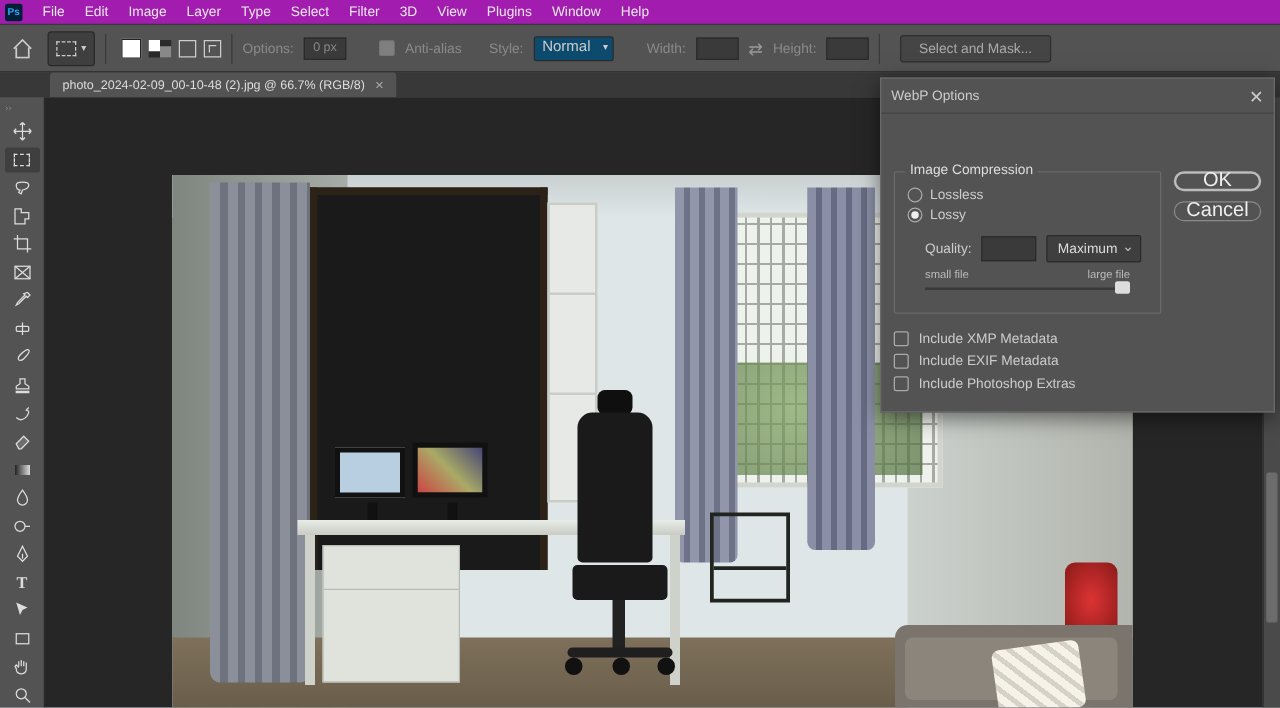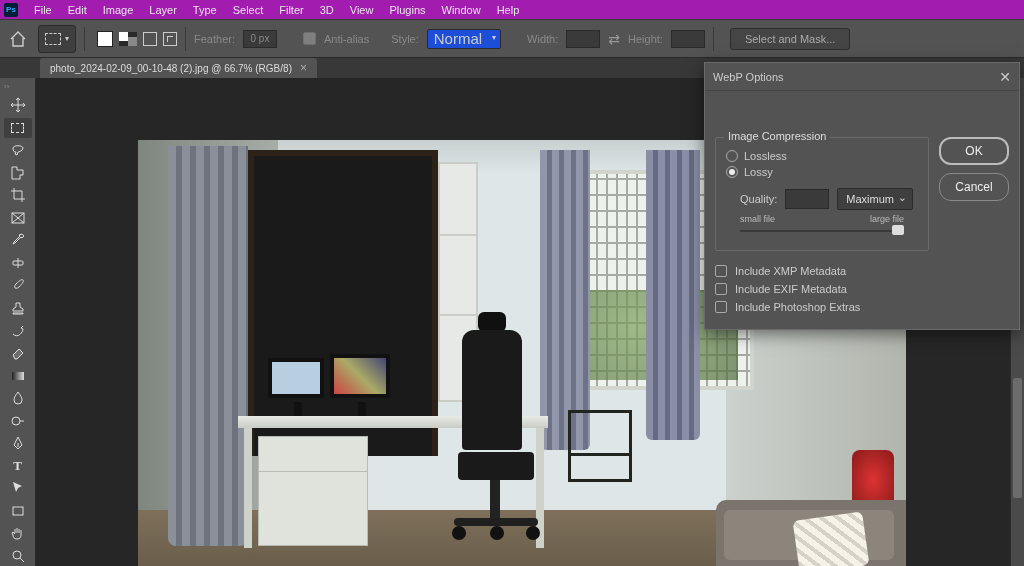--- a/index.html
+++ b/index.html
@@ -22,21 +22,21 @@
 .swa { background: #fff; }
 .swb { width: 18px; height: 14px; background: #2a2a2a; position: relative; }
 .swb::before, .swb::after { content:''; position:absolute; width:9px; height:9px; }
 .swb::before { top:0; left:0; background:#fff; }
 .swb::after { bottom:0; right:0; background:#888; }
 .swc { width:14px; height:14px; border:1px solid #ccc; }
 .swd { width:14px; height:14px; border:1px solid #ccc; position:relative; }
 .swd::after { content:''; position:absolute; inset:3px; border-top:1px solid #ccc; border-left:1px solid #ccc; }
 .opt-label { color: #8a8a8a; }
 .opt-input { width: 34px; height: 18px; background: #3a3a3a; border: 1px solid #2a2a2a; color: #888; text-align: center; font-size: 10px; }
-.opt-select { height: 20px; background: #1d4ed8; border: 1px solid #2a2a2a; color: #ccc; padding: 0 18px 0 6px; font-size: 15px; position: relative; border-radius: 2px; }
+.opt-select { height: 20px; background: #0c4a6e; border: 1px solid #2a2a2a; color: #ccc; padding: 0 18px 0 6px; font-size: 12px; position: relative; border-radius: 2px; }
 .opt-select::after { content: '▾'; position: absolute; right: 4px; top: 3px; font-size: 8px; }
 .swap-arrows { color:#999; font-size:14px; }
 .mask-btn { height: 22px; background: #454545; border: 1px solid #2e2e2e; border-radius: 3px; padding: 0 14px; color: #aaa; display:flex; align-items:center; cursor:pointer; margin-left: 8px;}
 
 
 .tabbar { height: 20px; background: #383838; display: flex; align-items: flex-end; padding-left: 40px; }
 .doc-tab { height: 20px; background: #535353; padding: 0 10px; display: flex; align-items: center; gap: 8px; color: #ddd; font-size: 10px; border-top-left-radius: 3px; border-top-right-radius: 3px; }
 .tab-close { color: #aaa; cursor: pointer; font-size: 12px; }
 
 
@@ -105,21 +105,21 @@
 .q-input { width:38px; height:20px; background:#3a3a3a; border:1px solid #2a2a2a; text-align:center; color:#ddd; font-size:11px;padding-left:42px;}
 .q-select { height:22px; background:#3f3f3f; border:1px solid #2a2a2a; border-radius:2px; color:#ddd; padding:0 18px 0 8px; position:relative; display:flex; align-items:center; font-size:11px;}
 .q-select::after { content:'⌄'; position:absolute; right:5px; top:2px; color:#ccc;}
 .slider-labels { display:flex; justify-content:space-between; font-size:9px; color:#bbb; margin:4px 14px 0 14px;gap:15px;}
 .slider-track { position:relative; height:14px; margin:0 14px;}
 .slider-track .track { position:absolute; left:0; right:0; top:6px; height:2px; background:#3a3a3a;}
 .slider-track .thumb { position:absolute; right:0; top:1px; width:12px; height:10px; background:#ddd; border-radius:2px;}
 .checkbox-row { display:flex; align-items:center; gap:8px; margin:6px 0; cursor:pointer;}
 .checkbox { width:12px; height:12px; border:1px solid #aaa; border-radius:2px;}
 .dlg-right { width:70px; display:flex; flex-direction:column; gap:8px;}
-.dlg-btn { height:28px; border:1px solid #8a8a8a; border-radius:12px; display:flex; align-items:center; justify-content:center; color:#eee; cursor:pointer; font-size:12px;}
+.dlg-btn { height:16px; border:1px solid #8a8a8a; border-radius:12px; display:flex; align-items:center; justify-content:center; color:#eee; cursor:pointer; font-size:16px;}
 .dlg-btn.primary { border:2px solid #bbb;}
 
 svg { display:block; }
 </style>
 </head>
 <body>
 
 <div class="menubar">
   <div class="ps-icon">Ps</div>
   <div class="menu-item">File</div>
@@ -147,21 +147,21 @@
     <span class="chev">▾</span>
   </div>
   <div class="sep"></div>
   <div class="swatch-group">
     <div class="swatch swa"></div>
     <div class="swb"></div>
     <div class="swc"></div>
     <div class="swd"></div>
   </div>
   <div class="sep"></div>
-  <span class="opt-label">Feather:</span>
+  <span class="opt-label">Options:</span>
   <input class="opt-input" disabled="" value="0 px" style="">
   <span style="width:10px"></span>
   <input type="checkbox" disabled="" style="opacity: 0.4;">
   <span class="opt-label">Anti-alias</span>
   <span style="width:6px"></span>
   <span class="opt-label">Style:</span>
   <div class="opt-select"><span>Normal</span></div>
   <span style="width:10px"></span>
   <span class="opt-label">Width:</span>
   <input class="opt-input" disabled="" style="">

